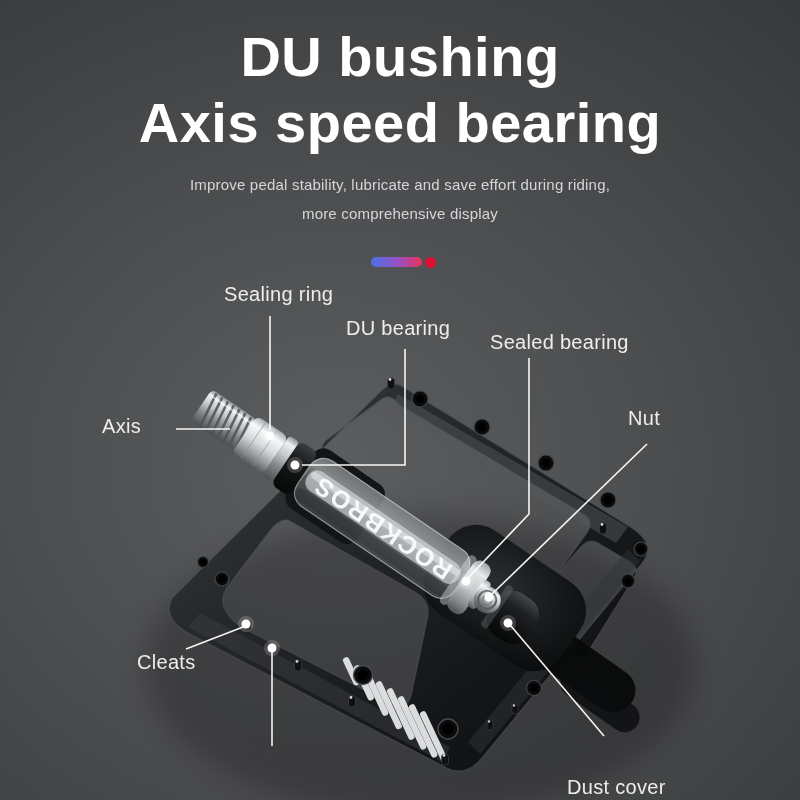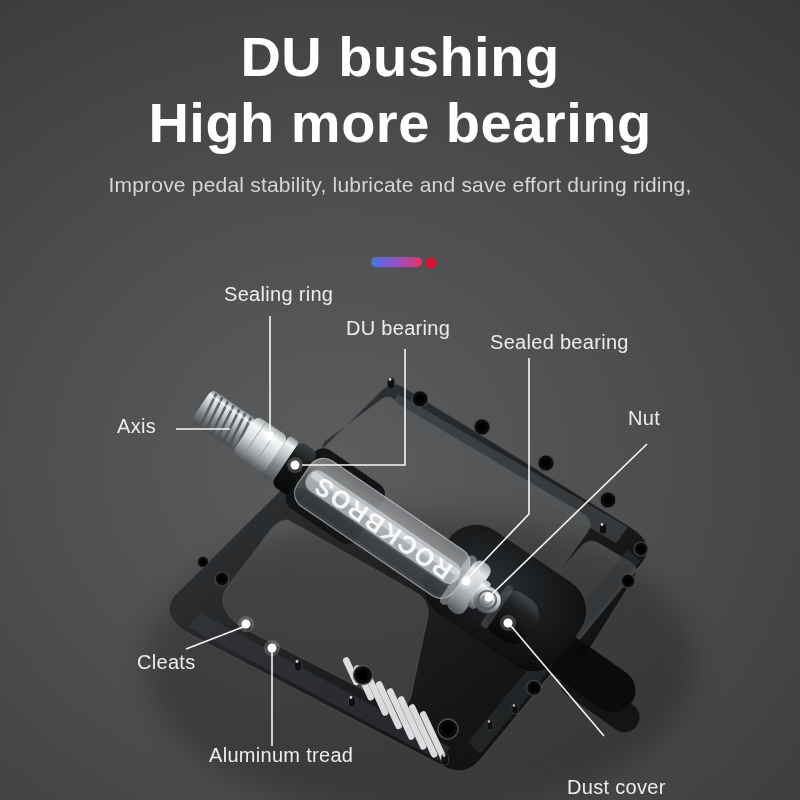--- a/index.html
+++ b/index.html
@@ -9,56 +9,57 @@
     background:radial-gradient(130% 115% at 42% 58%,
       #5c5d5f 0%, #4d4e50 30%, #3c3e40 58%, #2c2e2f 85%, #262829 100%);
   }
   .stage{position:relative;width:800px;height:724px;}
   .hdr{position:absolute;left:0;top:24px;width:800px;text-align:center;}
   .title{
     color:var(--title,#fff);font-size:56px;line-height:66px;font-weight:800;
     letter-spacing:.5px;margin:0;
   }
   .subtitle{
-    margin-top:14px;color:var(--subtitle,#d5d6d7);font-size:21px;line-height:29px;
+    margin-top:14px;color:var(--subtitle,#d5d6d7);font-size:15px;line-height:29px;
     font-weight:300;letter-spacing:.2px;
   }
   .divider-row{position:absolute;left:0;top:257px;width:800px;height:12px;}
   .divider-pill{
     position:absolute;left:371px;top:0;width:51px;height:10px;border-radius:5px;
     background:linear-gradient(90deg,var(--accent-blue,#4a72e8),var(--accent-purple,#9b4fc0) 55%,var(--accent-red,#e8325a));
   }
   .divider-dot{
     position:absolute;left:425px;top:0;width:11px;height:11px;border-radius:50%;
     background:var(--dot-red,#e01034);
   }
   .callout-label{
     position:absolute;color:var(--label,#eceded);font-size:20px;font-weight:400;
     letter-spacing:.3px;white-space:nowrap;
   }
   .lb-sealing-ring{left:224px;top:283px;}
   .lb-du-bearing{left:346px;top:317px;}
   .lb-sealed-bearing{left:490px;top:331px;}
-  .lb-axis{left:117px;top:415px;}
+  .lb-axis{left:102px;top:415px;}
   .lb-nut{left:628px;top:407px;}
   .lb-cleats{left:137px;top:651px;}
   .lb-aluminum-tread{left:209px;top:744px;}
   .lb-dust-cover{left:567px;top:736px;margin-top:40px;}
   svg.art{position:absolute;left:0;top:0;}
 </style>
 </head>
 <body>
 
 <div class="stage">
 
   <div class="hdr">
     <div class="title">DU bushing</div>
-    <div class="title">High more bearing</div>
+    <div class="title">Axis speed bearing</div>
     <div class="subtitle">
       <div>Improve pedal stability, lubricate and save effort during riding,</div>
+      <div>more comprehensive display</div>
     </div>
   </div>
   <div class="divider-row">
     <span class="divider-pill"></span>
     <span class="divider-dot"></span>
   </div>
 
   <svg class="art" width="800" height="800" viewBox="0 0 800 800">
     <defs>
       <linearGradient id="bodyG" x1="0" y1="0" x2="1" y2="1">
@@ -309,16 +310,15 @@
         </g>
     </g>
   </svg>
 
   <div class="callout-label lb-sealing-ring">Sealing ring</div>
   <div class="callout-label lb-sealed-bearing">Sealed bearing</div>
   <div class="callout-label lb-du-bearing">DU bearing</div>
   <div class="callout-label lb-axis">Axis</div>
   <div class="callout-label lb-nut">Nut</div>
   <div class="callout-label lb-cleats">Cleats</div>
-  <div class="callout-label lb-aluminum-tread">Aluminum tread</div>
   <div class="callout-label lb-dust-cover">Dust cover</div>
 
 </div>
 
 </body></html>

